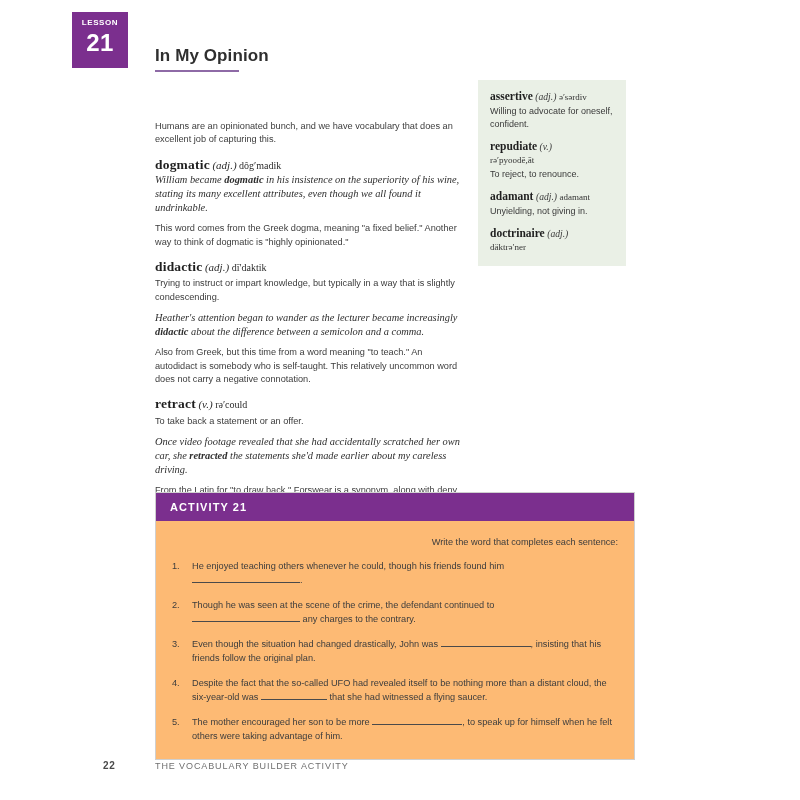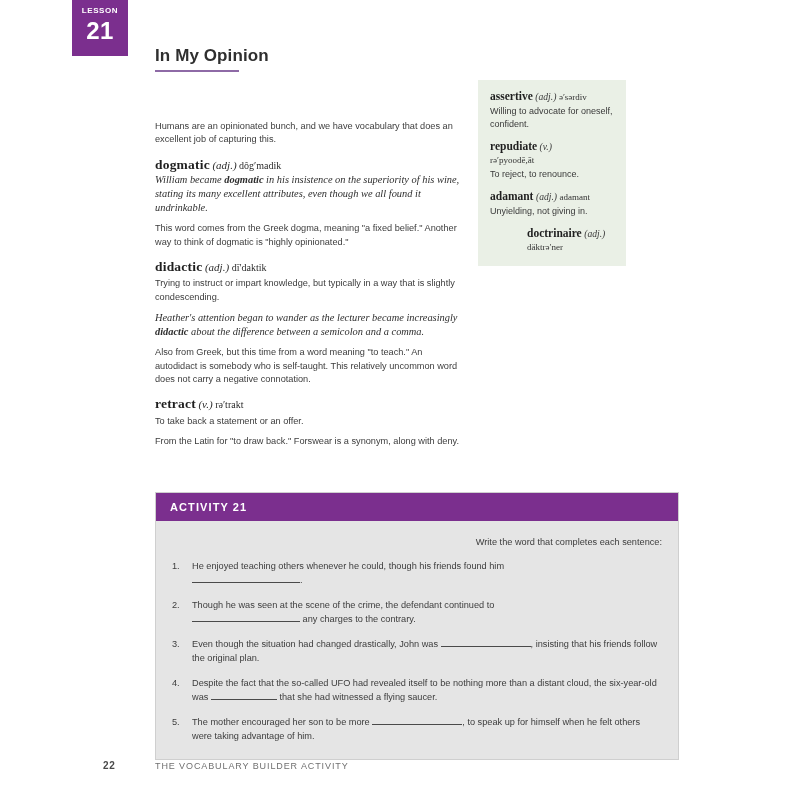--- a/index.html
+++ b/index.html
@@ -19,21 +19,21 @@
   .page {
     position: absolute;
     inset: 0;
     background: #ffffff;
   }
 
   
   .lesson-tab {
     position: absolute;
     left: 72px;
-    top: 0;
+    top: 12px;
     width: 56px;
     height: 56px;
     background: #7b2f8e;
     color: #ffffff;
     text-align: center;
     padding-top: 6px;
     box-sizing: border-box;
   }
   .lesson-tab .lesson-word {
     font-size: 8px;
@@ -122,21 +122,21 @@
     top: 80px;
     width: 148px;
     background: #eaf0e6;
     padding: 10px 12px 12px 12px;
     box-sizing: border-box;
     font-size: 9px;
     line-height: 13px;
     color: #3a3a3a;
   }
   .sb-entry { margin-bottom: 9px; }
-  .sb-entry:last-child { margin-bottom: 0; margin-left: 37px; }
+  .sb-entry:last-child { margin-bottom: 0; }
   .sb-head {
     font-family: "Liberation Serif", serif;
     font-size: 11.5px;
     font-weight: bold;
     color: #1f1f1f;
   }
   .sb-pos {
     font-family: "Liberation Serif", serif;
     font-style: italic;
     font-size: 9.6px;
@@ -146,24 +146,24 @@
     font-size: 9px;
     color: #333;
   }
   .sb-def { margin-top: 1px; }
 
   
   .activity {
     position: absolute;
     left: 155px;
     top: 492px;
-    width: 524px;
+    width: 480px;
     border: 1px solid #cfcfcf;
     box-sizing: border-box;
-    background: #e5e5e5;
+    background: #fdba74;
   }
   .activity-header {
     background: #7b2f8e;
     color: #ffffff;
     font-size: 11px;
     font-weight: bold;
     letter-spacing: 1.1px;
     padding: 8px 14px;
   }
   .activity-body {
@@ -256,23 +256,24 @@
       </div>
       <div class="defn">Trying to instruct or impart knowledge, but typically in a way that is slightly condescending.</div>
       <div class="example"><span>Heather's attention began to wander as the lecturer became increasingly </span><b>didactic</b><span> about the difference between a semicolon and a comma.</span></div>
       <div class="note">Also from Greek, but this time from a word meaning "to teach." An autodidact is somebody who is self-taught. This relatively uncommon word does not carry a negative connotation.</div>
     </div>
 
     <div class="entry">
       <div>
         <span class="headword">retract</span>
         <span class="pos">(v.)</span>
-        <span class="pron">rə′trakt</span>
+        <span class="pron">rə′could</span>
       </div>
       <div class="defn">To take back a statement or an offer.</div>
+      <div class="example"><span>Once video footage revealed that she had accidentally scratched her own car, she </span><b>retracted</b><span> the statements she'd made earlier about my careless driving.</span></div>
       <div class="note">From the Latin for "to draw back." Forswear is a synonym, along with deny.</div>
     </div>
 
   </div>
 
   <div class="sidebox">
     <div class="sb-entry">
       <div>
         <span class="sb-head">assertive</span>
         <span class="sb-pos">(adj.)</span>

